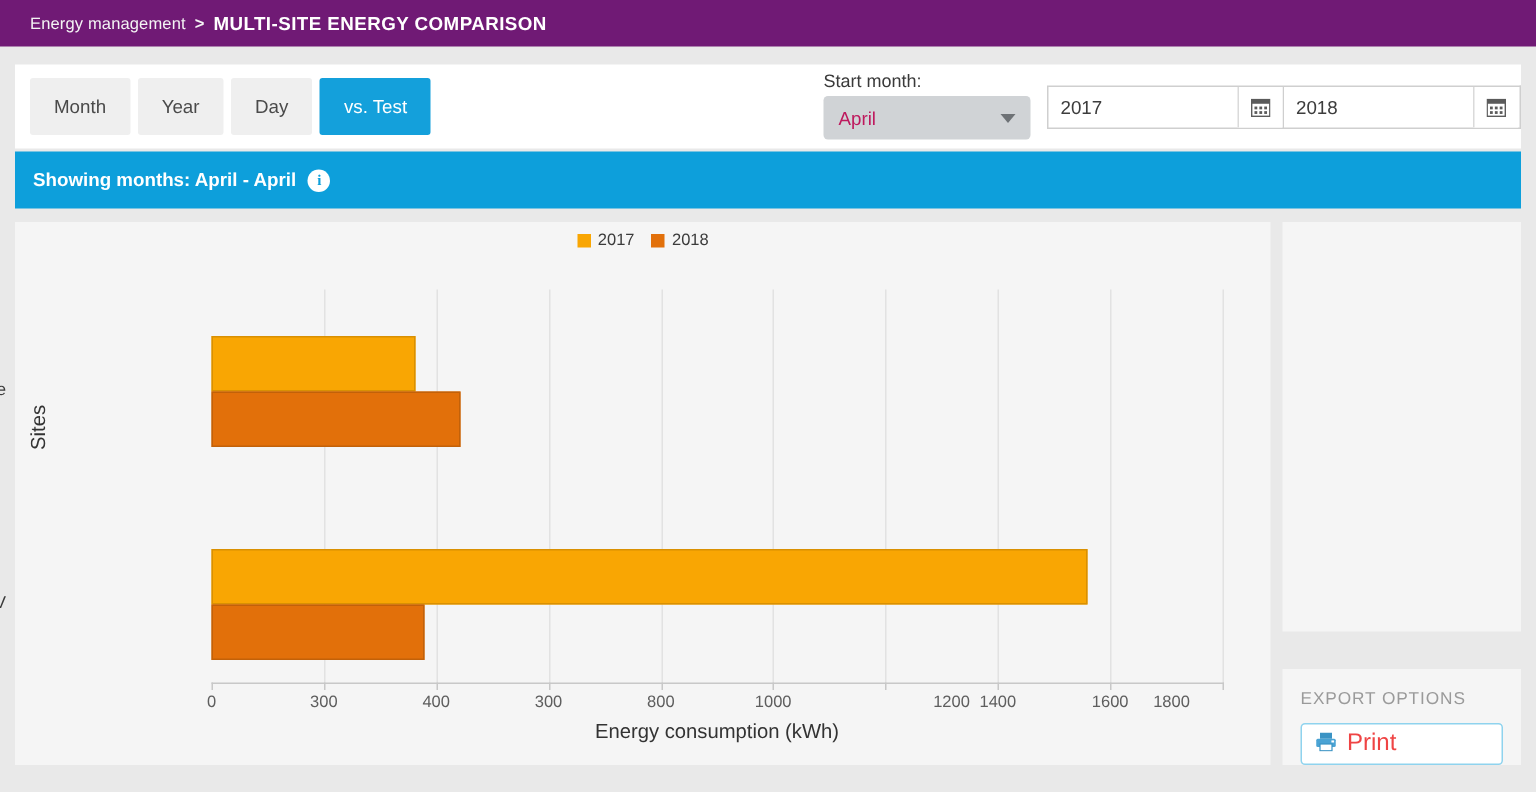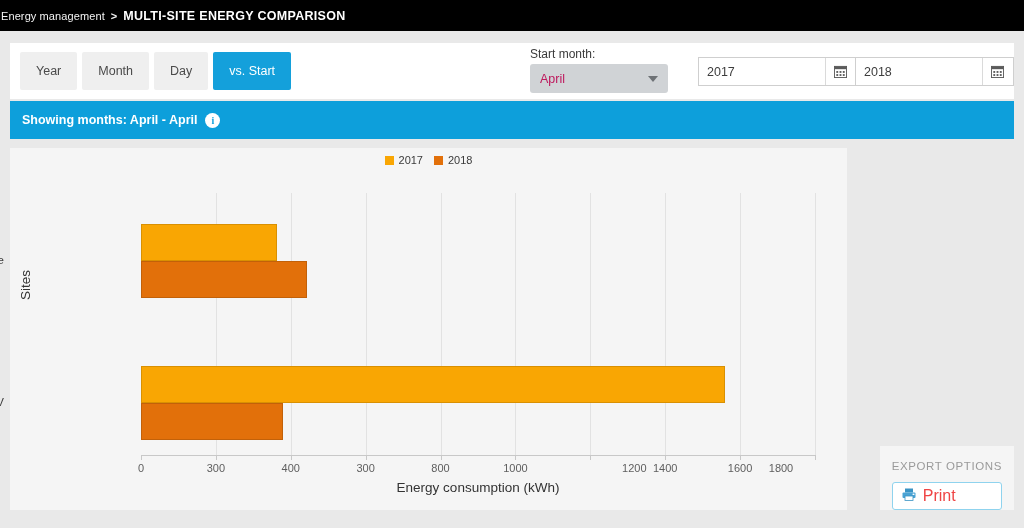--- a/index.html
+++ b/index.html
@@ -7,24 +7,24 @@
     margin: 0; padding: 0;
     width: 1024px; height: 528px;
     background: #e9e9e9;
     font-family: "Liberation Sans", sans-serif;
     overflow: hidden;
   }
 
   
   .breadcrumb-bar {
     height: 31px;
-    background: #000000;
-    display: flex;
-    align-items: center;
-    padding-left: 1px;
+    background: #701a75;
+    display: flex;
+    align-items: center;
+    padding-left: 20px;
     gap: 6px;
   }
   .crumb-parent {
     font-size: 11px;
     color: #f4f4f4;
     letter-spacing: .1px;
   }
   .crumb-sep {
     font-size: 11px;
     color: #f4f4f4;
@@ -69,21 +69,21 @@
     align-items: center;
     justify-content: center;
   }
   .seg-btn.active {
     background: #14a0db;
     color: #ffffff;
   }
 
   .month-block {
     position: absolute;
-    left: 520px; top: 4px;
+    left: 539px; top: 4px;
     width: 140px;
   }
   .month-label {
     font-size: 12px;
     color: #3a3a3a;
     margin-bottom: 3px;
     display: block;
   }
   .month-select {
     width: 138px;
@@ -184,21 +184,20 @@
   .chart-card {
     flex: 0 0 837px;
     background: #f5f5f5;
     position: relative;
   }
   .side-col {
     flex: 1;
     display: flex;
     flex-direction: column;
     gap: 25px;
-    align-items: flex-end;
   }
   .side-panel-blank {
     background: #f5f5f5;
     height: 284px;
   }
   .export-panel {
     background: #f5f5f5;
     flex: 1;
     padding: 14px 12px 0 12px;
   }
@@ -317,24 +316,24 @@
   <span class="crumb-parent">Energy management</span>
   <span class="crumb-sep">&gt;</span>
   <span class="crumb-current">MULTI-SITE ENERGY COMPARISON</span>
 </div>
 
 <div class="page">
 
   <div class="toolbar">
 
     <div class="seg-group">
+      <button class="seg-btn">Month</button>
       <button class="seg-btn">Year</button>
-      <button class="seg-btn">Month</button>
       <button class="seg-btn">Day</button>
-      <button class="seg-btn active">vs. Start</button>
+      <button class="seg-btn active">vs. Test</button>
     </div>
 
     <div class="month-block">
       <span class="month-label">Start month:</span>
       <div class="month-select">
         <span class="month-select-value">April</span>
         <span class="caret"></span>
       </div>
     </div>
 

